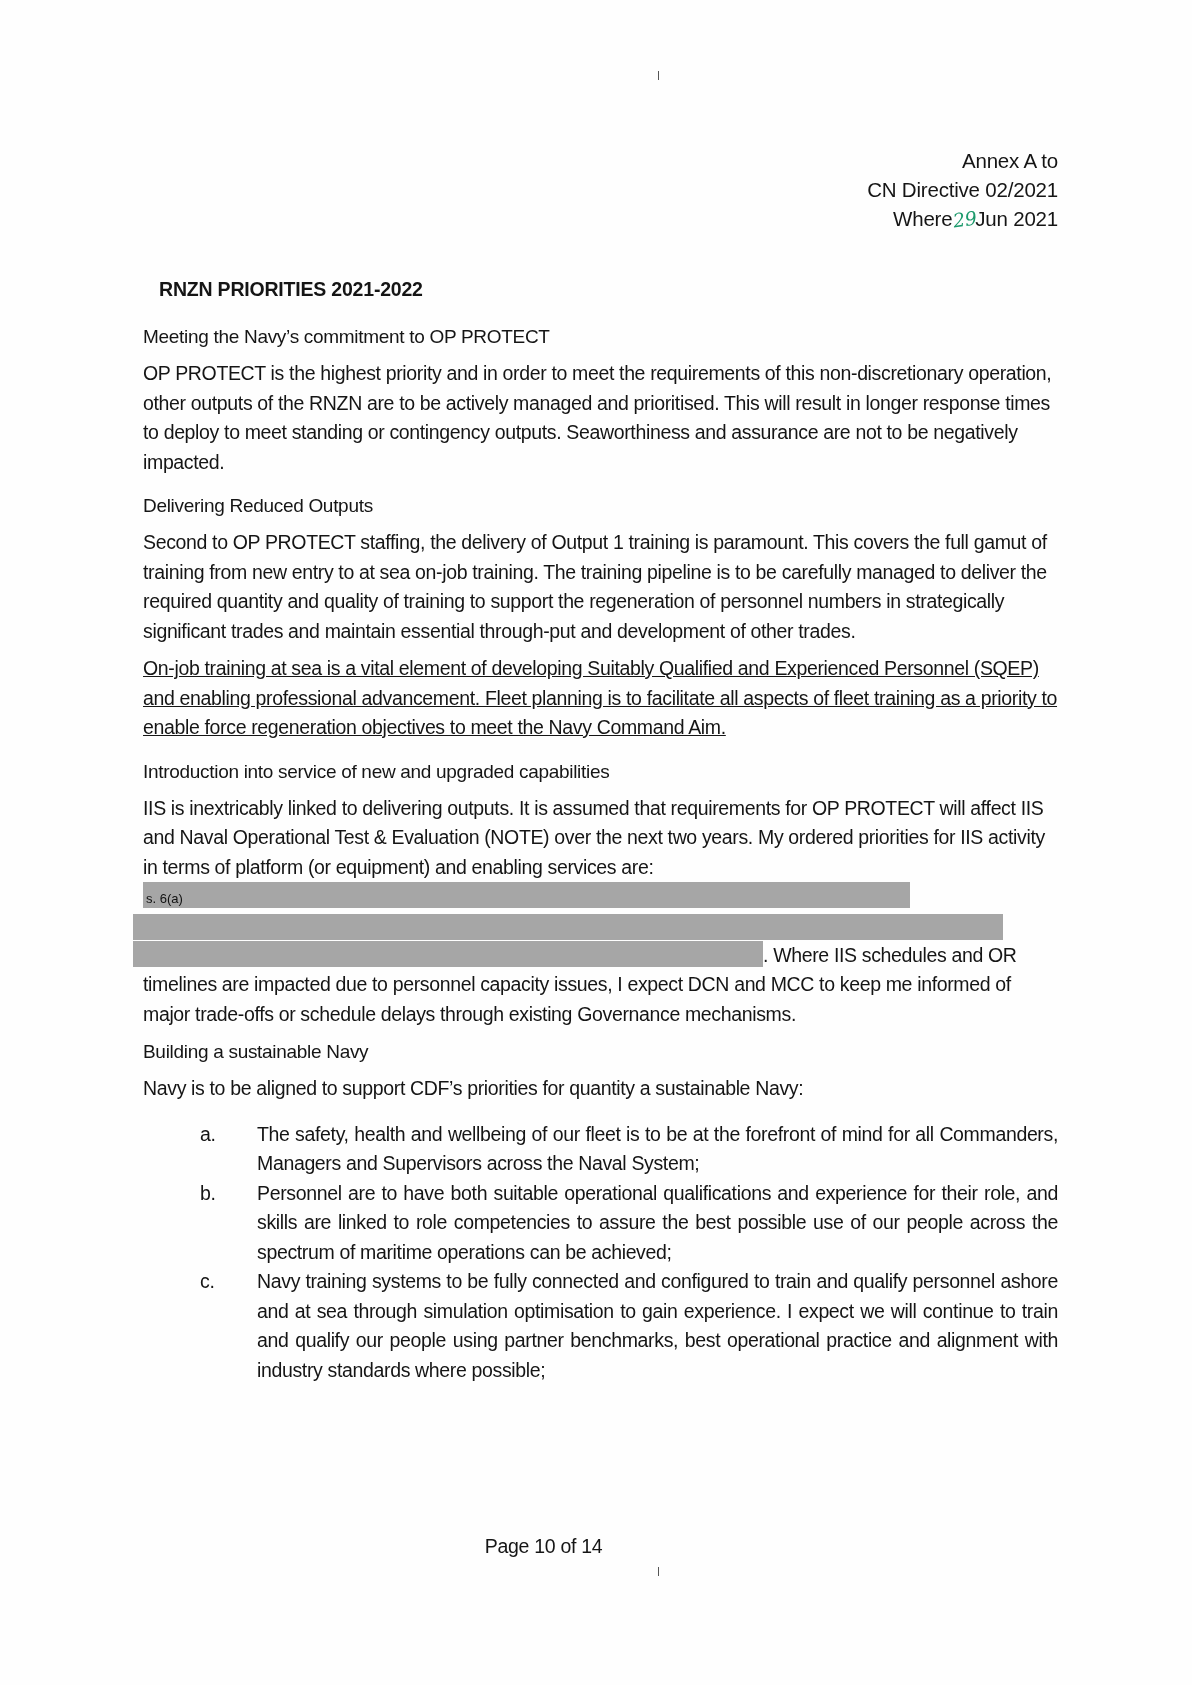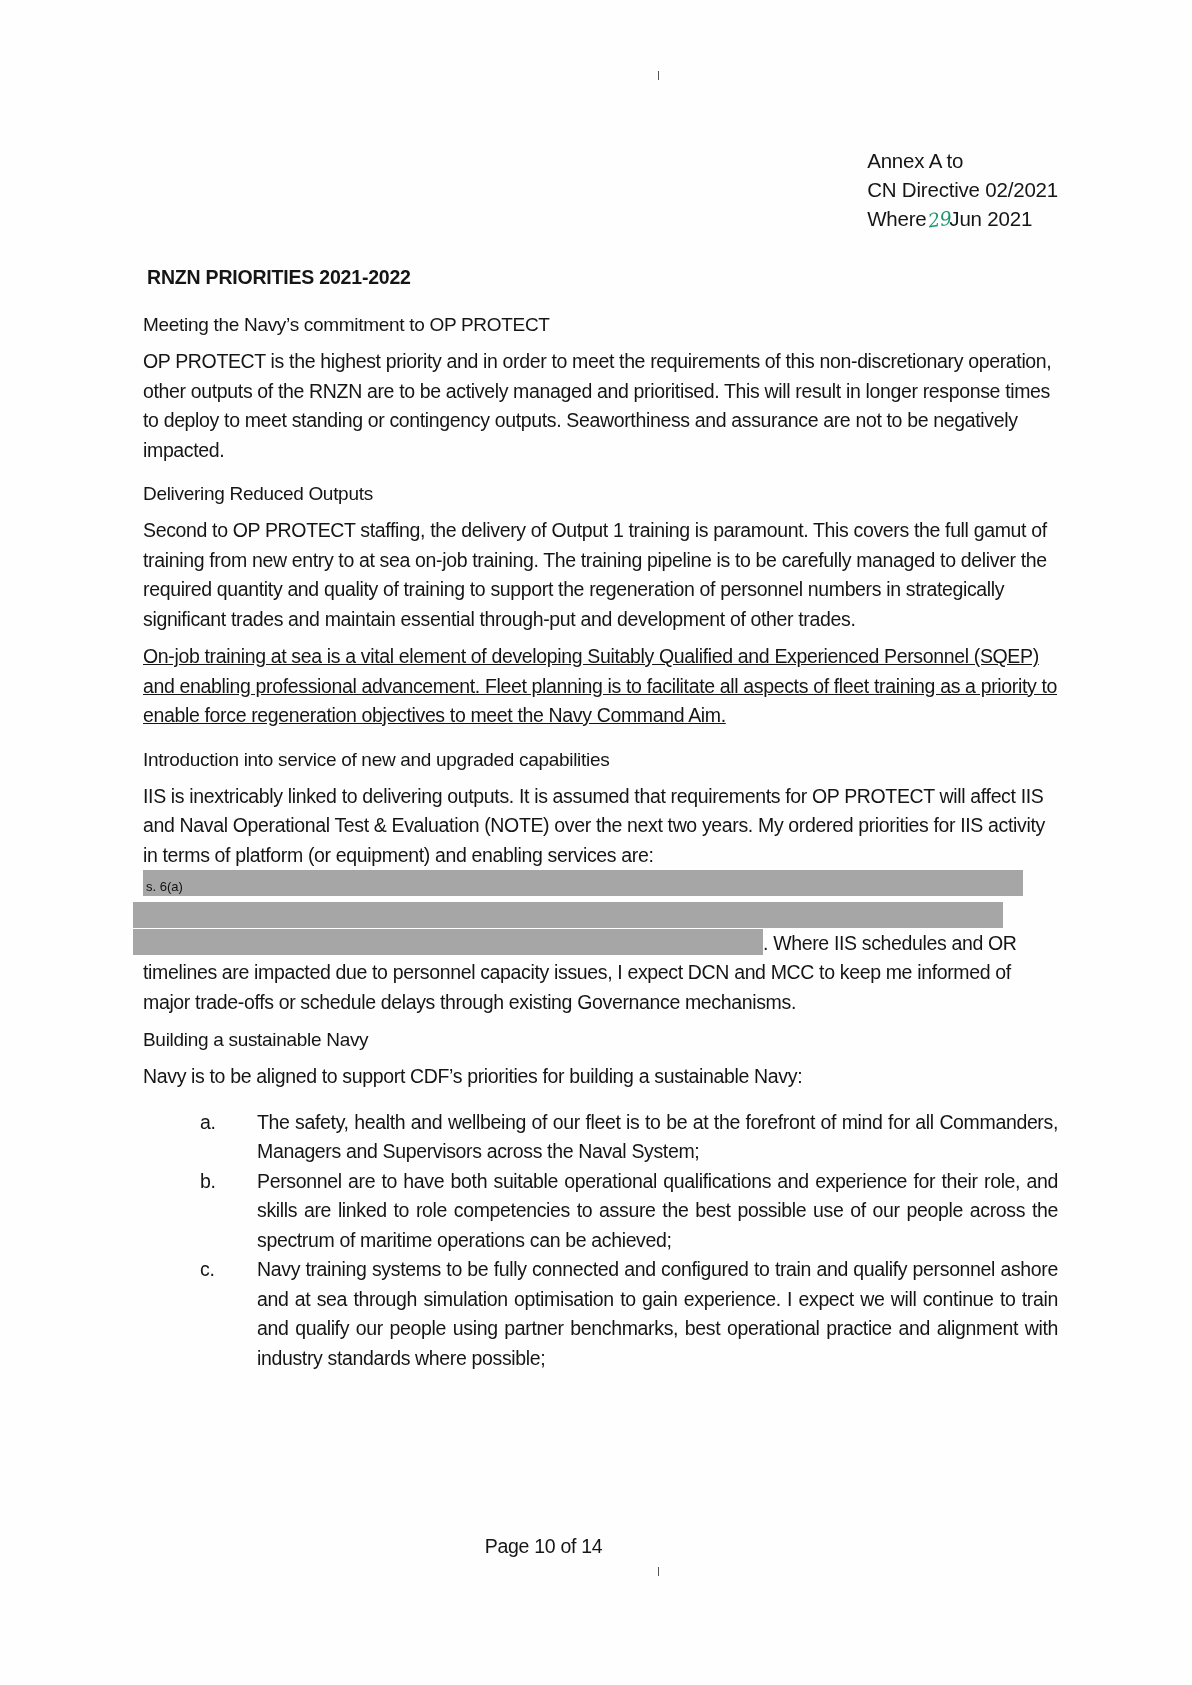--- a/index.html
+++ b/index.html
@@ -7,30 +7,30 @@
       width: 1192px; height: 1685px; position: relative; overflow: hidden;
       font-family: "Liberation Sans", "DejaVu Sans", sans-serif;
       color: #151515;
     }
     .page { position: absolute; left: 0; top: 0; width: 1192px; height: 1685px; background: #fefefe; }
     .tick { position: absolute; width: 1px; height: 9px; background: #555; }
     .tick.top { left: 658px; top: 71px; }
     .tick.bottom { left: 658px; top: 1567px; }
 
     .annex {
-      position: absolute; right: 134px; top: 146px; 
+      position: absolute; right: 134px; top: 146px; text-align: right;
       font-size: 20.5px; line-height: 29px; letter-spacing: -0.2px;
     }
     .handwritten {
       color: #1d9a6c; font-family: "DejaVu Serif", serif; font-style: italic;
       font-size: 19px; display: inline-block; transform: rotate(-8deg); margin: 0 -2px 0 1px;
     }
 
     .content { position: absolute; left: 143px; top: 258px; width: 915px; }
-    .doc-title { font-weight: bold; font-size: 19.5px; margin: 4px; line-height: 30px; letter-spacing: -0.2px; }
+    .doc-title { font-weight: bold; font-size: 19.5px; margin: 16px; line-height: 30px; letter-spacing: -0.2px; }
     h2 { font-size: 19px; font-weight: normal; margin: 0; line-height: 30px; letter-spacing: -0.3px; }
     p { margin: 0; font-size: 19.5px; line-height: 29.5px; letter-spacing: -0.35px; }
 
     .redact {
       display: inline-block; background: #a6a6a6; height: 26px; vertical-align: -5px;
       position: relative;
     }
     .redact-label {
       font-family: "Liberation Sans", sans-serif; font-size: 13px; color: #111;
       position: absolute; left: 3px; top: 2px; letter-spacing: 0;
@@ -71,33 +71,33 @@
     <section style="margin-top:14px;">
       <h2>Delivering Reduced Outputs</h2>
       <p style="margin-top:7px;">Second to OP PROTECT staffing, the delivery of Output 1 training is paramount.  This covers the full gamut of training from new entry to at sea on-job training.  The training pipeline is to be carefully managed to deliver the required quantity and quality of training to support the regeneration of personnel numbers in strategically significant trades and maintain essential through-put and development of other trades.</p>
       <p style="margin-top:8px;text-decoration:underline;">On-job training at sea is a vital element of developing Suitably Qualified and Experienced Personnel (SQEP) and enabling professional advancement.  Fleet planning is to facilitate all aspects of fleet training as a priority to enable force regeneration objectives to meet the Navy Command Aim.</p>
     </section>
 
     <section style="margin-top:14px;">
       <h2>Introduction into service of new and upgraded capabilities</h2>
       <p style="margin-top:7px;">
         <span>IIS is inextricably linked to delivering outputs.  It is assumed that requirements for OP PROTECT will affect IIS and Naval Operational Test &amp; Evaluation (NOTE) over the next two years.  My ordered priorities for IIS activity in terms of platform (or equipment) and enabling services are:</span>
-        <span class="redact" style="width: 880px; background: rgb(166, 166, 166);">
+        <span class="redact" style="width: 767px; background: rgb(166, 166, 166);">
           <span class="redact-label">s. 6(a)</span>
         </span>
       </p>
       <span class="redact-block" style="width: 870px; margin-left: -10px; background: rgb(166, 166, 166);"></span>
       <p style="margin-top:1px;">
         <span class="redact" style="width: 630px; margin-left: -10px; background: rgb(166, 166, 166);"></span><span>.  Where IIS schedules and OR timelines are impacted due to personnel capacity issues, I expect DCN and MCC to keep me informed of major trade-offs or schedule delays through existing Governance mechanisms.</span>
       </p>
     </section>
 
     <section style="margin-top:8px;">
       <h2>Building a sustainable Navy</h2>
-      <p style="margin-top:7px;">Navy is to be aligned to support CDF’s priorities for building a sustainable Navy:</p>
+      <p style="margin-top:7px;">Navy is to be aligned to support CDF’s priorities for quantity a sustainable Navy:</p>
       <ol class="items" style="margin-top:16px;">
         <li>
           <span class="marker">a.</span>
           <span>The safety, health and wellbeing of our fleet is to be at the forefront of mind for all Commanders, Managers and Supervisors across the Naval System;</span>
         </li>
         <li>
           <span class="marker">b.</span>
           <span>Personnel are to have both suitable operational qualifications and experience for their role, and skills are linked to role competencies to assure the best possible use of our people across the spectrum of maritime operations can be achieved;</span>
         </li>
         <li>

